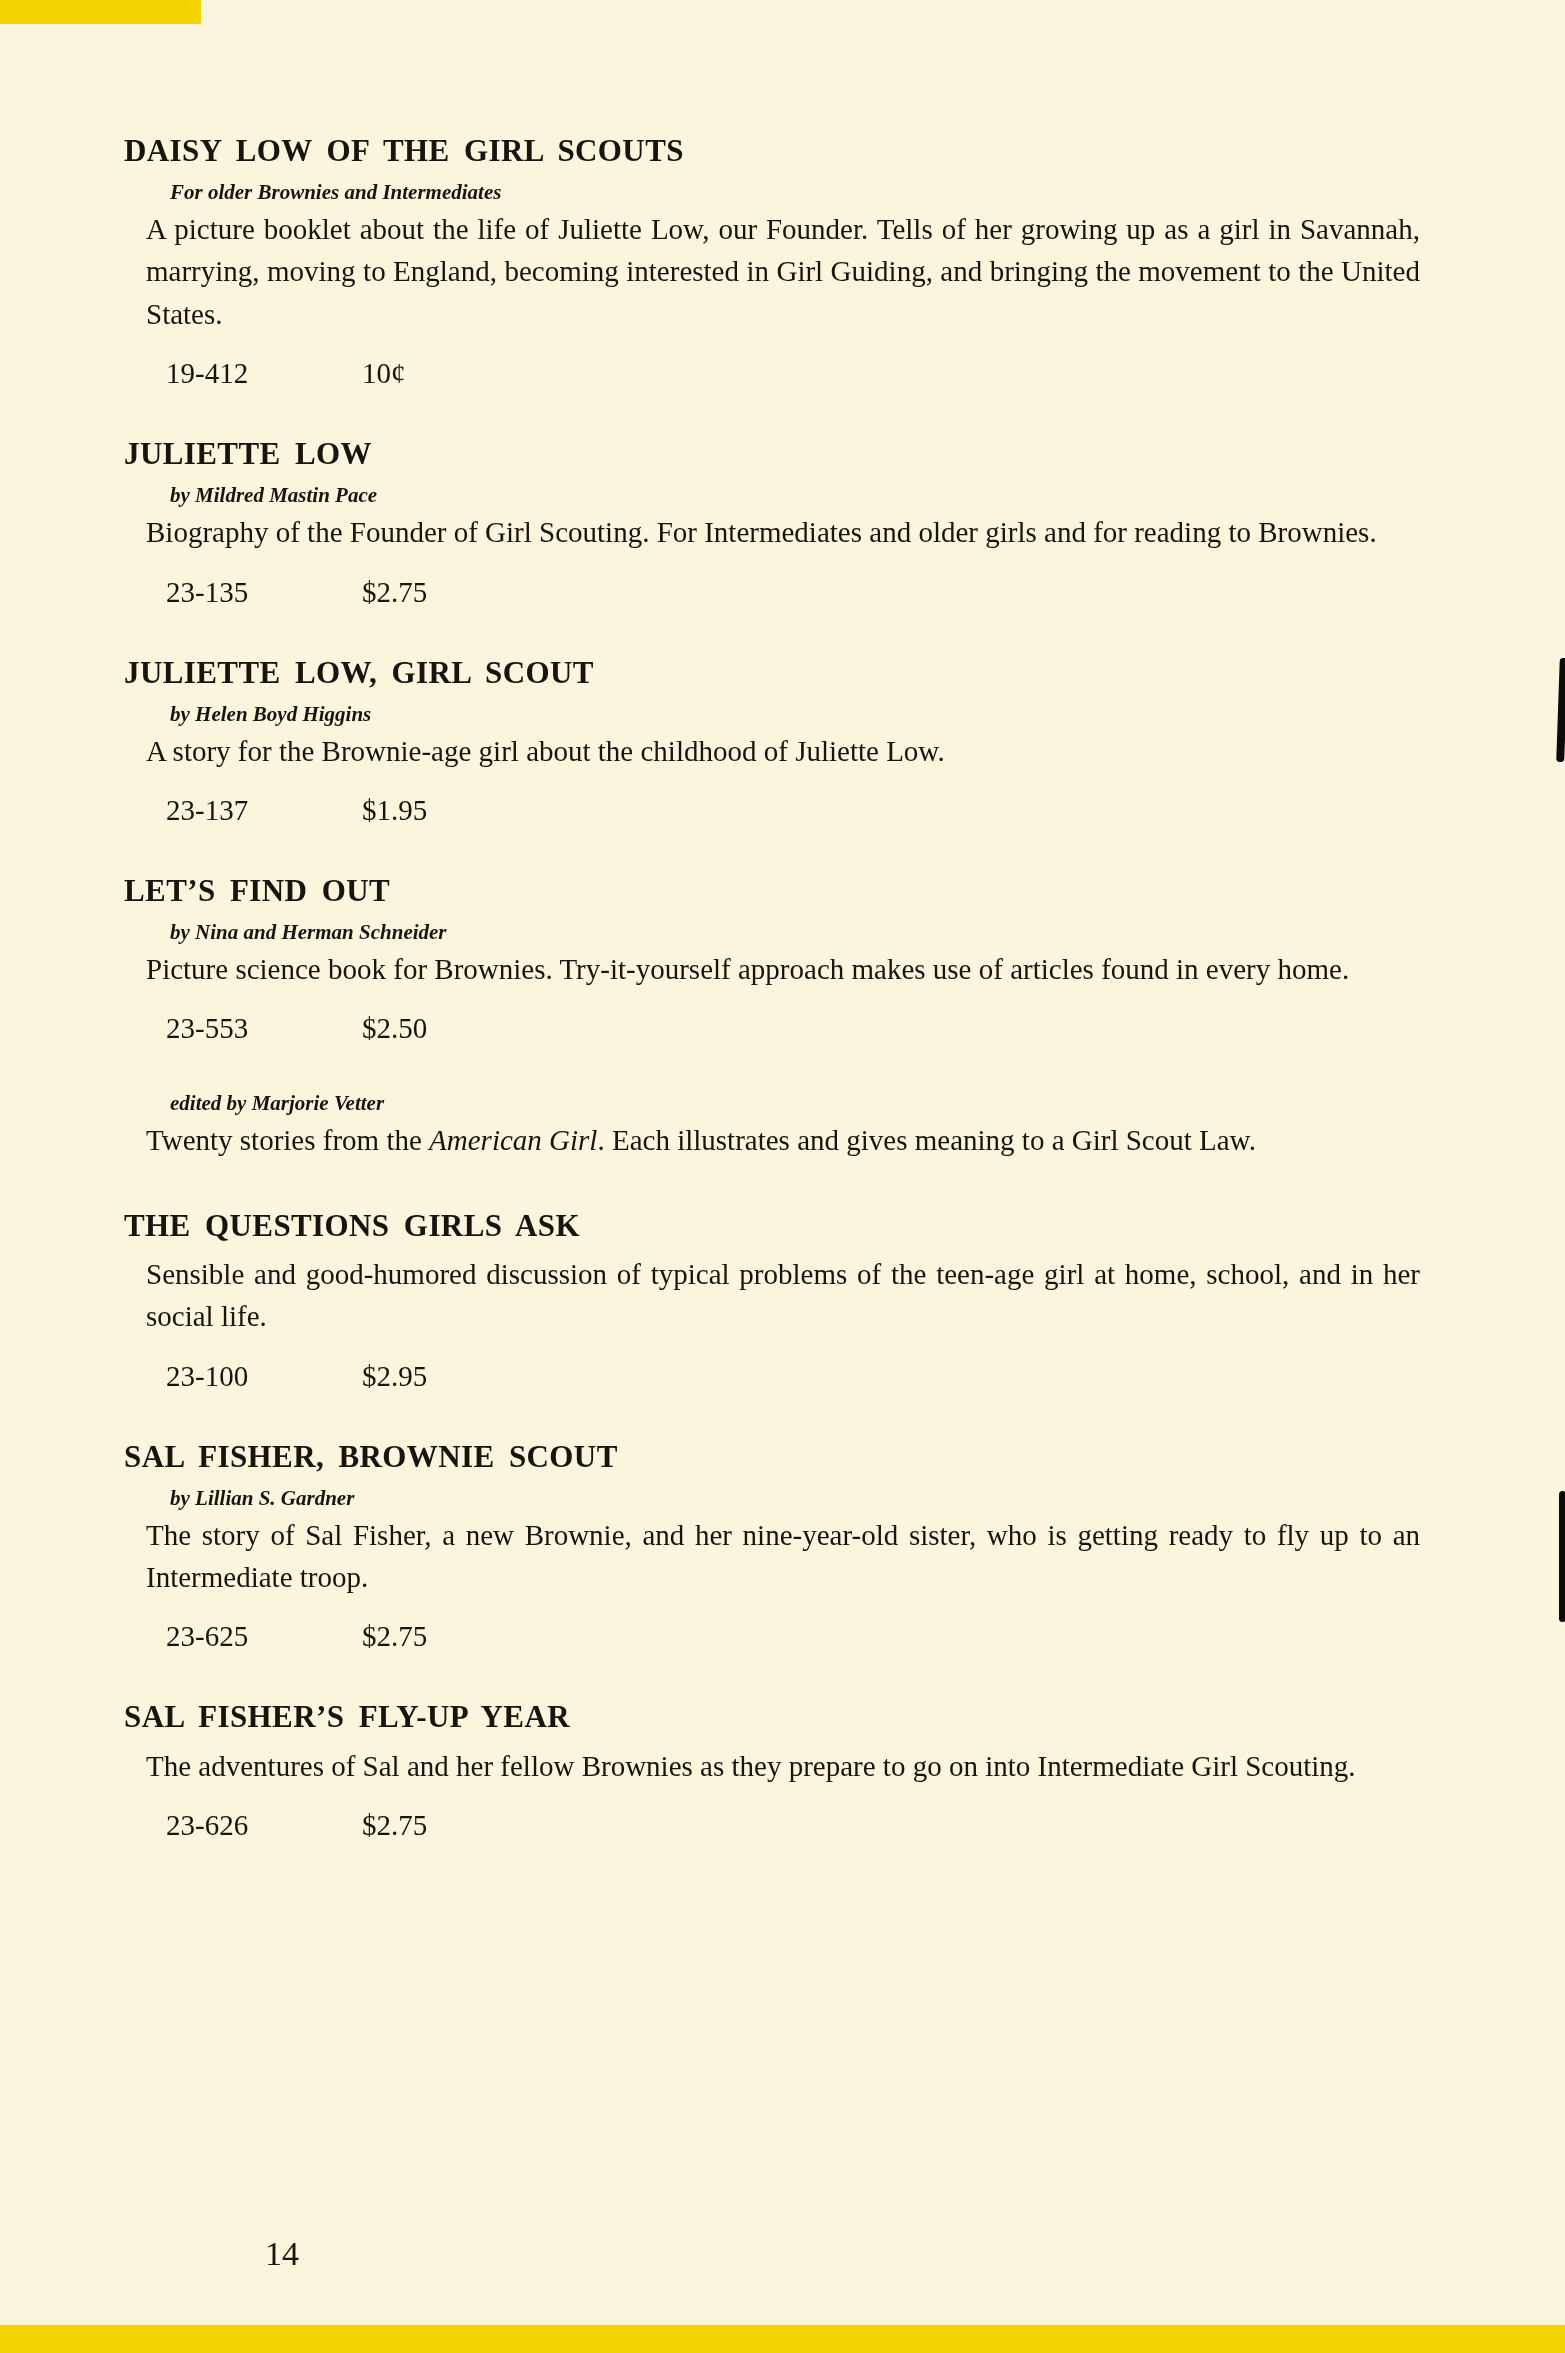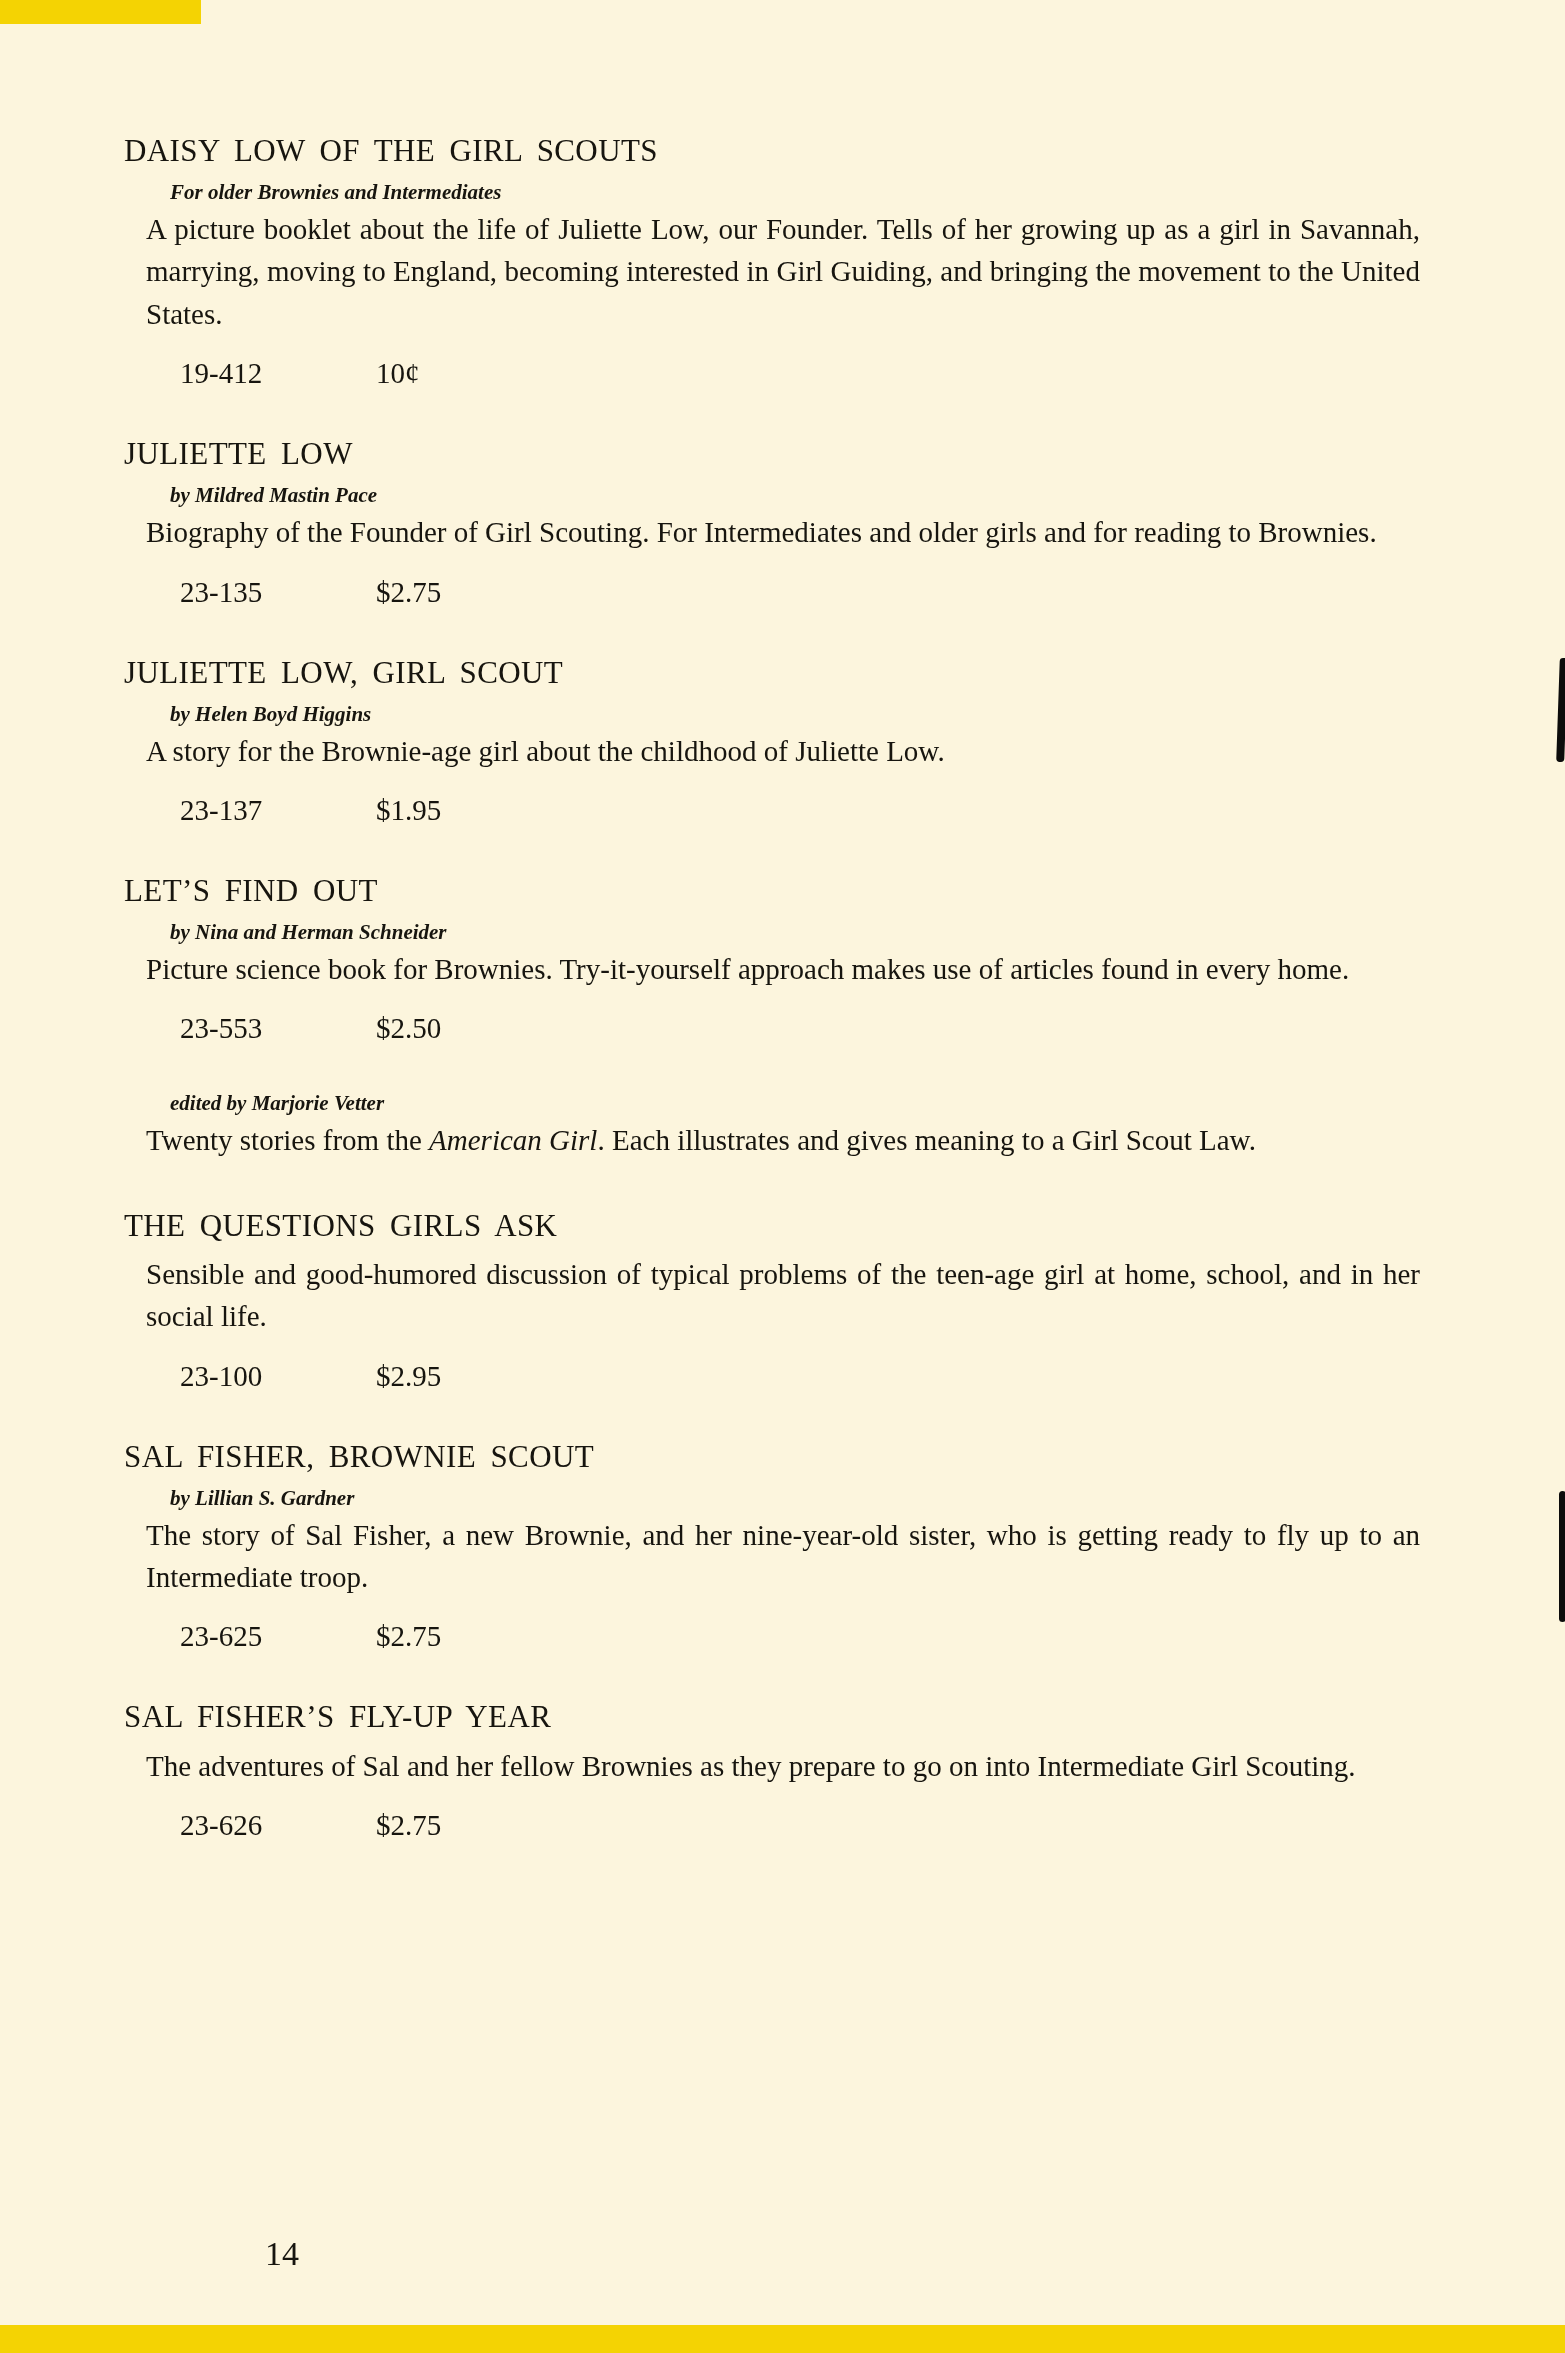--- a/index.html
+++ b/index.html
@@ -34,21 +34,21 @@
   .artifact.a1{right:0;top:658px;width:8px;height:104px;transform:rotate(2deg);}
   .artifact.a2{right:0;top:1491px;width:7px;height:131px;}
   .content{
     position:absolute;
     left:124px;top:131px;
     width:1325px;
   }
   .book{margin-bottom:44px;}
   .book .title{
     font-size:31px;
-    font-weight:normal;
+    font-weight:bold;
     letter-spacing:0.4px;
     word-spacing:6.2px;
     line-height:1.3;
     margin-bottom:7px;
   }
   .book .byline{
     font-style:italic;
     font-size:21px;
     line-height:1.42;
     margin-left:46px;
@@ -57,21 +57,21 @@
   .book .desc{
     font-size:29px;
     line-height:1.46;
     margin-left:22px;
     width:1274px;
     text-align:justify;
   }
   .book .desc .it{font-style:italic;}
   .book .meta{
     margin-top:22px;
-    margin-left:56px;
+    margin-left:42px;
     font-size:29px;
   }
   .book .meta .code{
     display:inline-block;
     width:196px;
   }
   .page-number{
     position:absolute;
     left:265px;
     bottom:81px;

